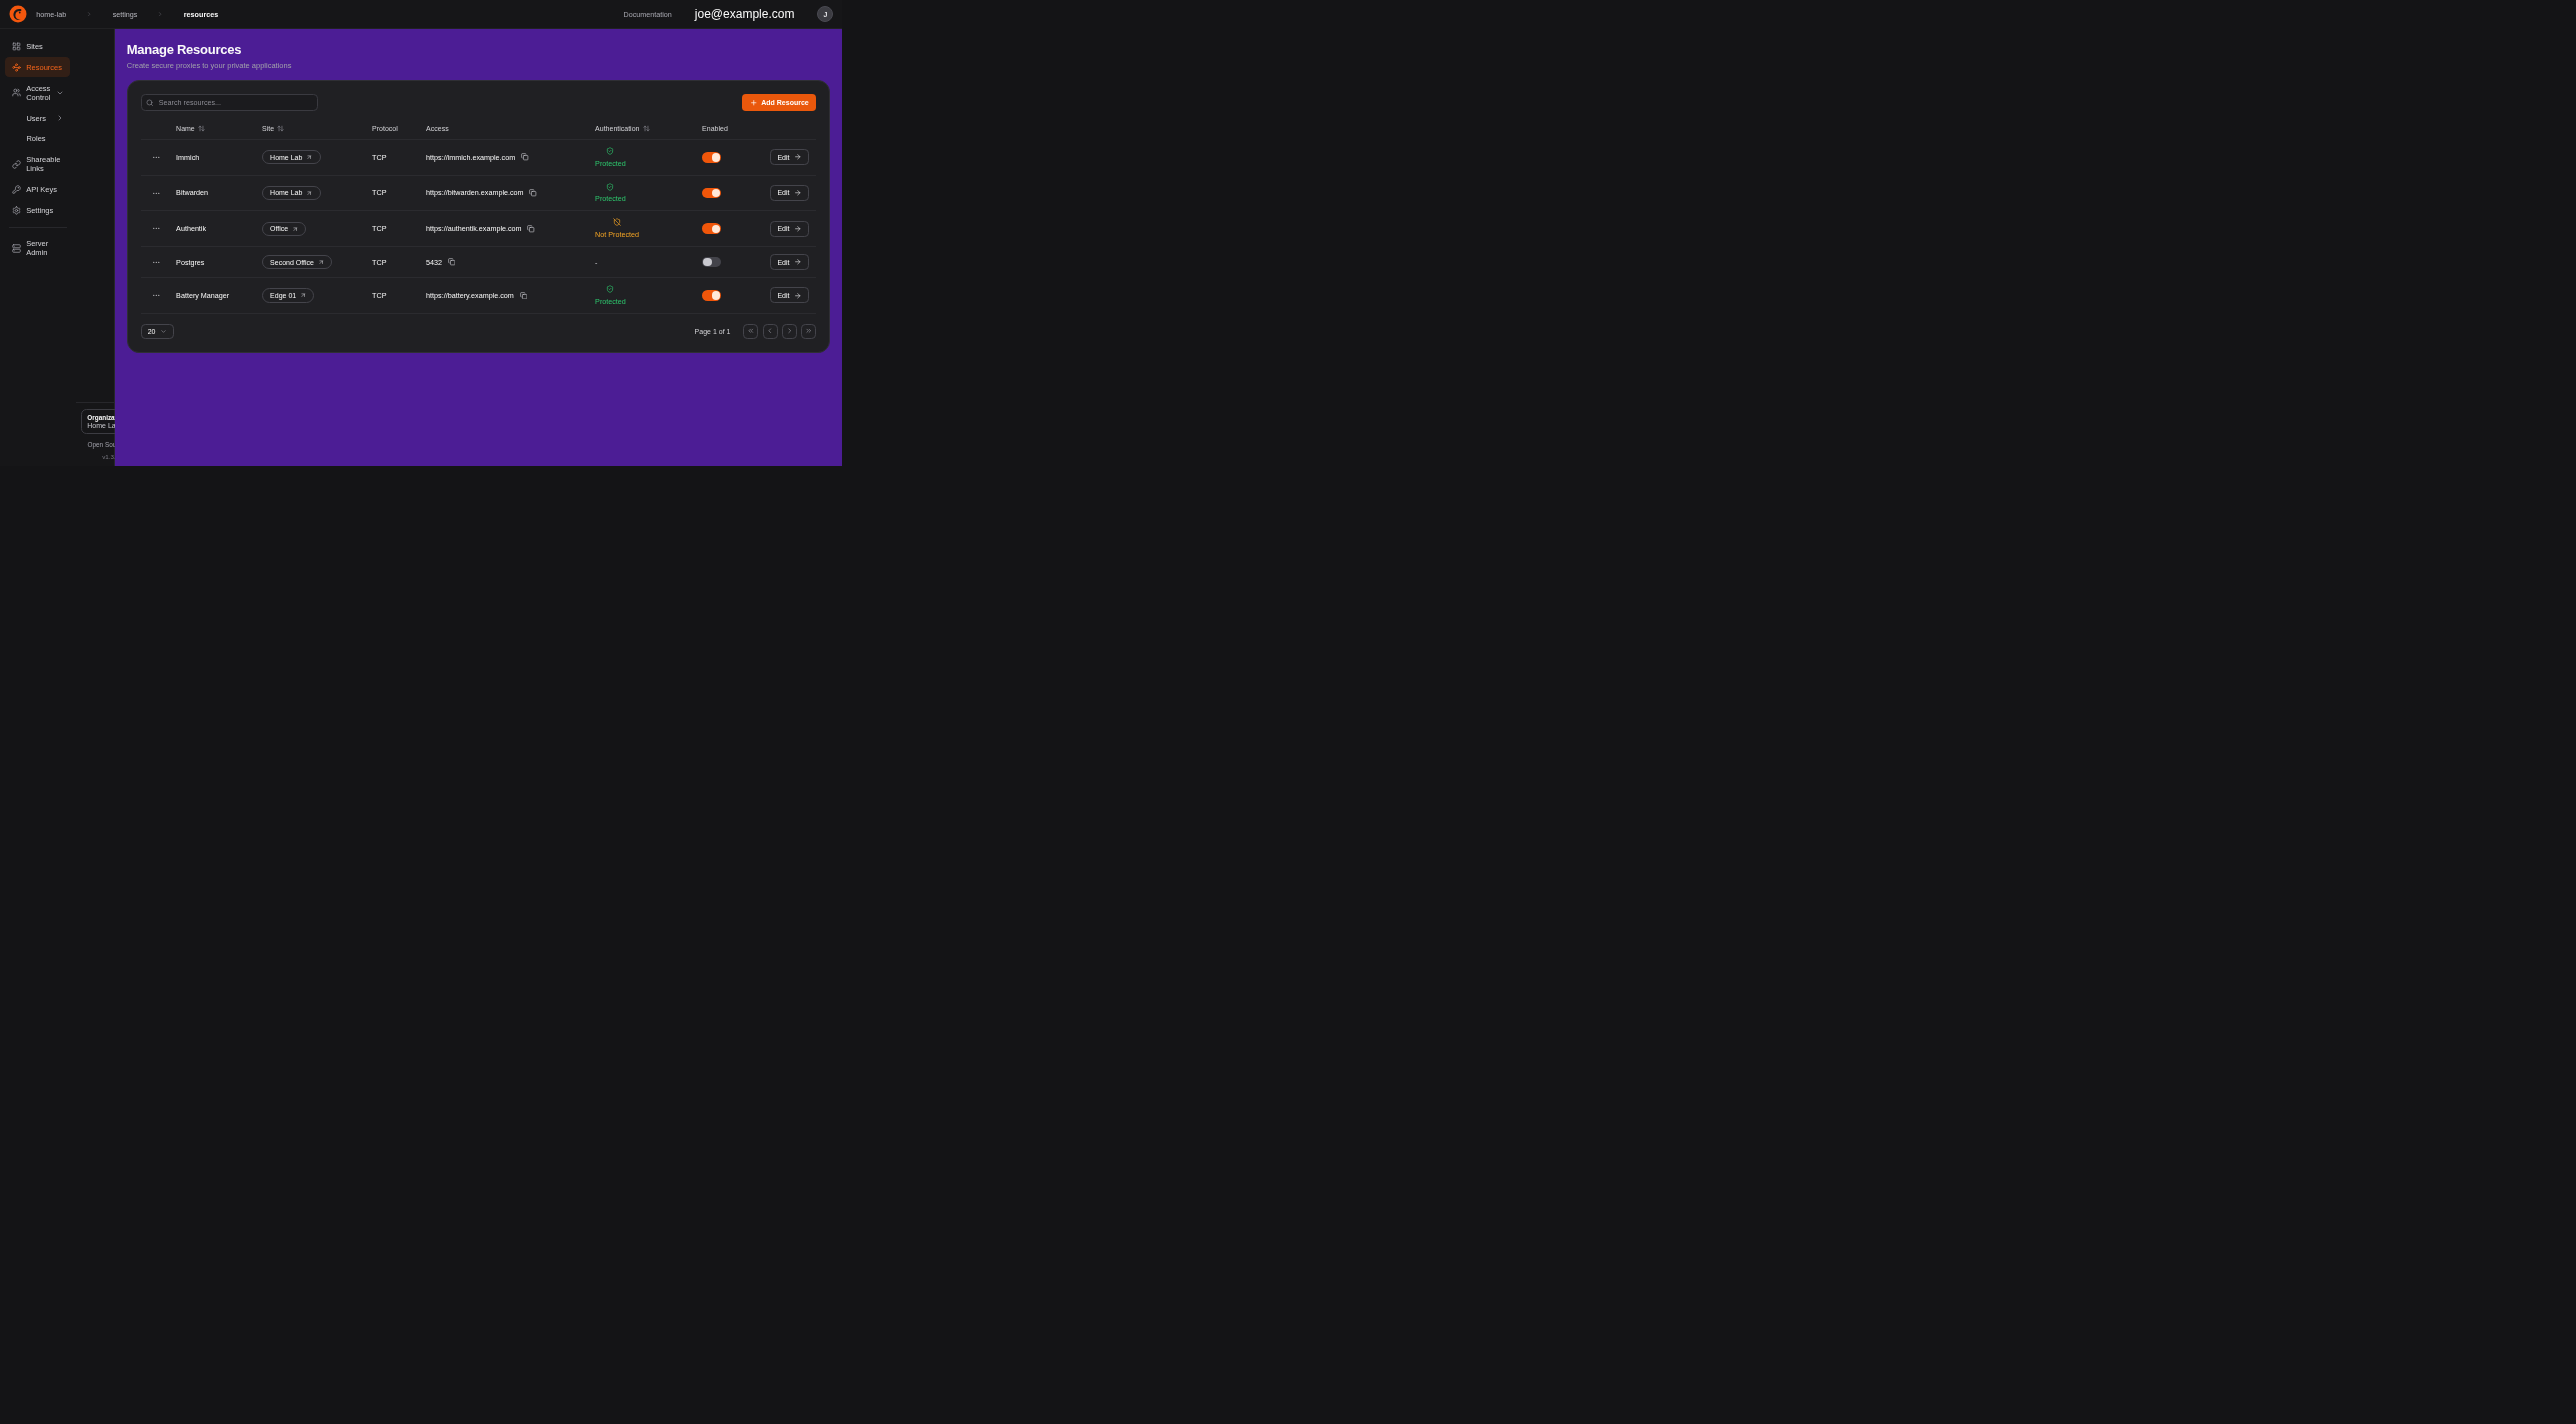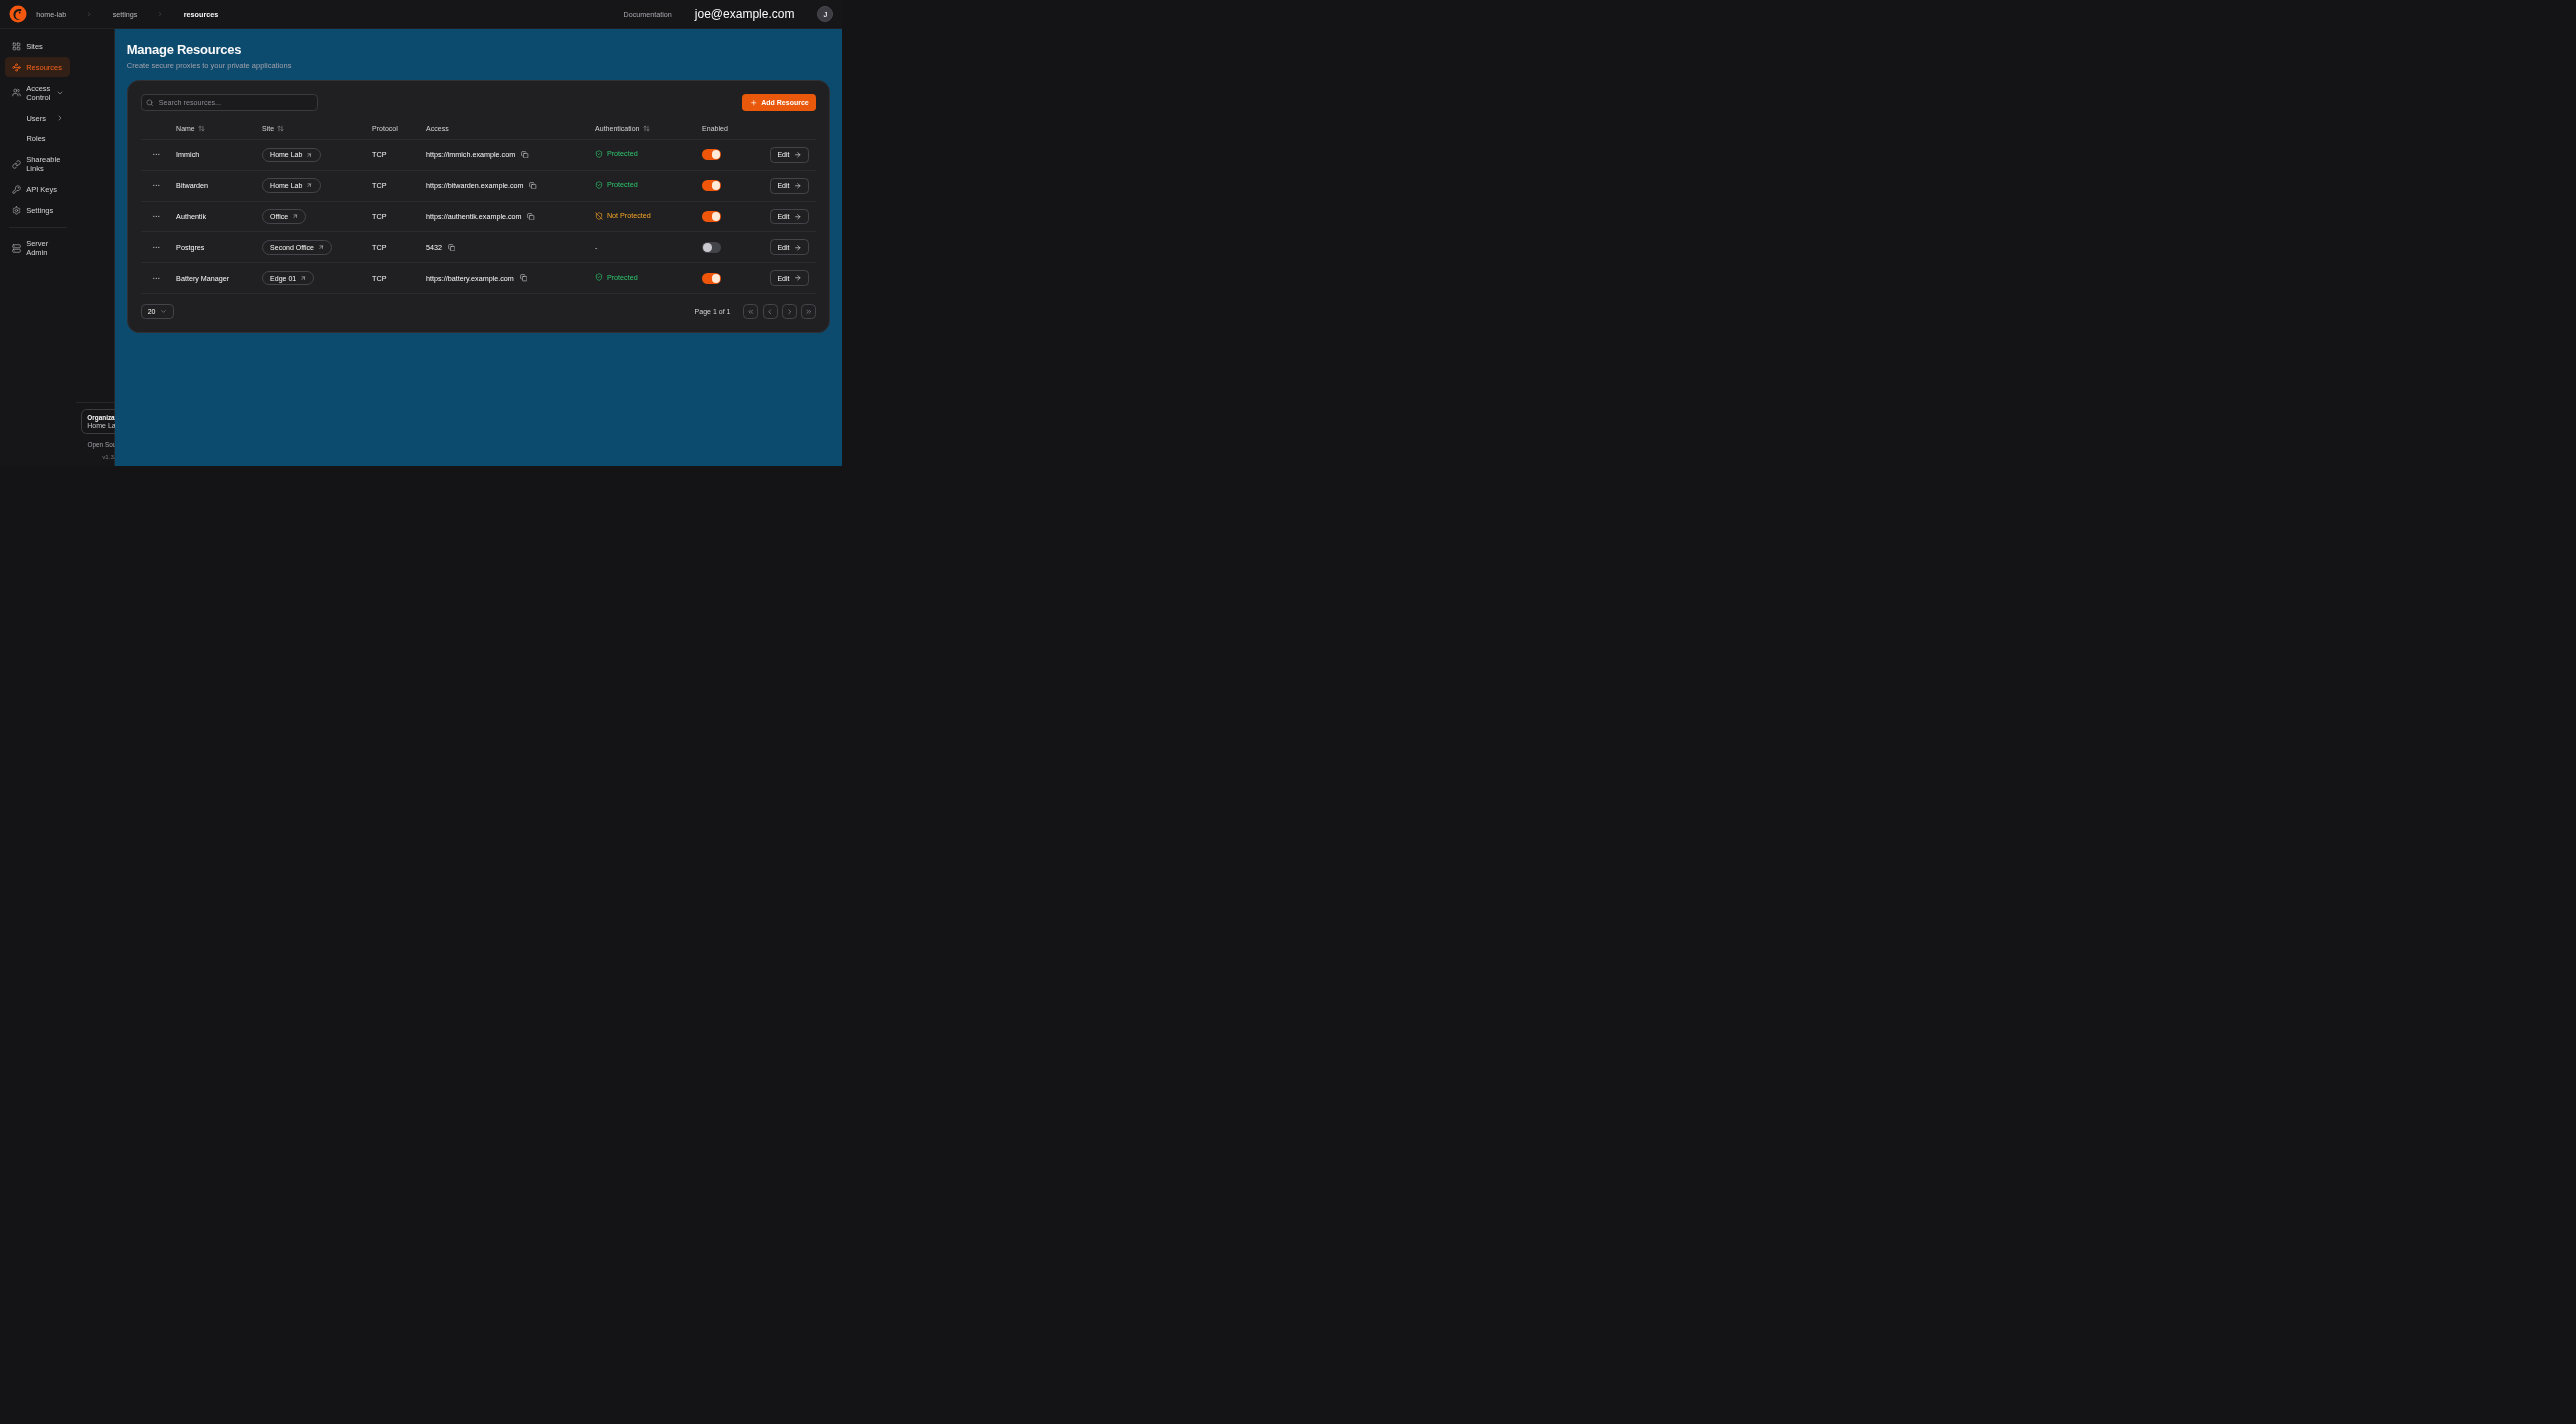--- a/index.html
+++ b/index.html
@@ -30,21 +30,21 @@
     border: 0.5px solid #4a4a52; display: flex; align-items: center; justify-content: center;
     color: #e4e4e7; font-size: 7px; font-weight: 600; cursor: pointer;
   }
 
   
   .body-wrap { flex: 1; display: flex; min-height: 0; }
   .sidebar {
     width: 115px; flex: 0 0 115px; background: #161618;
     border-right: 0.5px solid #27272b; display: flex; flex-direction: row;
   }
-  .main { flex: 1; background: #0c4a6e; padding: 13px 11.8px; overflow: hidden; }
+  .main { flex: 1; background: #4c1d95; padding: 13px 11.8px; overflow: hidden; }
 
   
   .side-nav { padding: 7.5px 5.4px 0; display: flex; flex-direction: column; gap: 1.1px; }
   .side-item {
     display: flex; align-items: center; gap: 5.4px;
     padding: 5.4px 6.4px; border-radius: 4.3px; color: #d4d4d8; font-size: 7.5px;
     cursor: pointer; text-decoration: none;
   }
   .side-item .s-icon { display: flex; align-items: center; color: #a1a1aa; }
   .side-item.active { background: rgba(240, 90, 15, 0.13); color: #f4641a; }
@@ -111,21 +111,21 @@
   }
   .site-pill {
     display: inline-flex; align-items: center; gap: 3.8px;
     border: 0.5px solid #44444b; border-radius: 536px; padding: 2.7px 7px;
     background: transparent; color: #fafafa; font-size: 7px; font-weight: 500;
     cursor: pointer; font-family: inherit; white-space: nowrap;
   }
   .site-pill .ext { color: #d4d4d8; display: flex; }
   .access-cell { display: flex; align-items: center; gap: 4.8px; }
   .copy-btn { background: none; border: none; color: #c9c9cf; cursor: pointer; display: inline-flex; padding: 1.1px; }
-  .auth-wrap { display: inline-flex; align-items: center; gap: 3.8px; }
+  .auth-wrap { display: inline-flex; align-items: center; gap: 3.8px; flex-direction: column; }
   .auth-label { font-size: 7.2px; }
   tr.auth-protected .auth-label { color: #2dc76d; }
   tr.auth-protected .icon-shield-check { color: #2dc76d; display: flex; }
   tr.auth-not_protected .auth-label { color: #f5a524; text-align: right; }
   tr.auth-not_protected .icon-shield-off { color: #f5a524; display: flex; }
   tr.auth-none .auth-label { color: #d4d4d8; }
 
   .switch {
     position: relative; width: 19.3px; height: 10.7px; border-radius: 536px;
     border: none; cursor: pointer; display: inline-block; vertical-align: middle;

